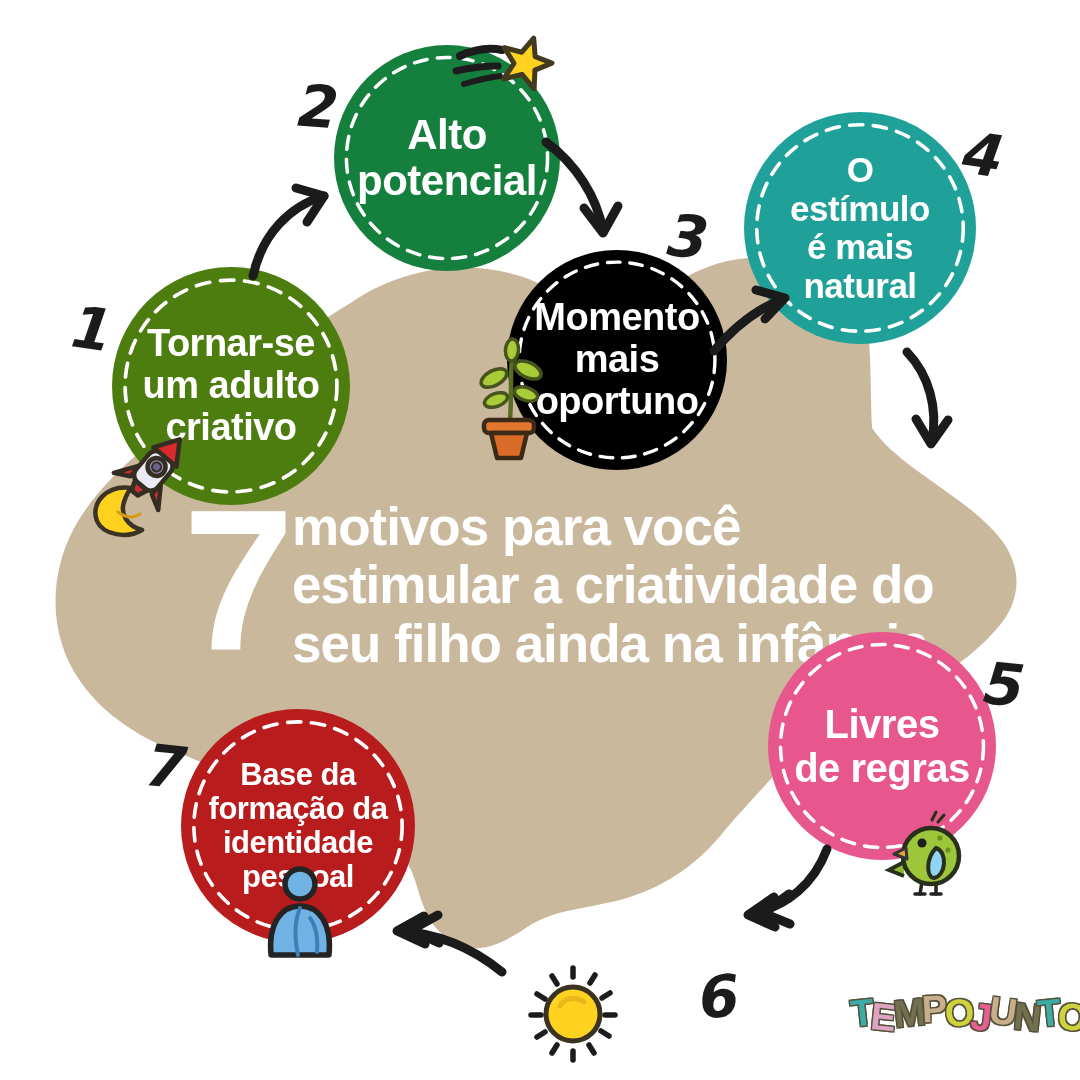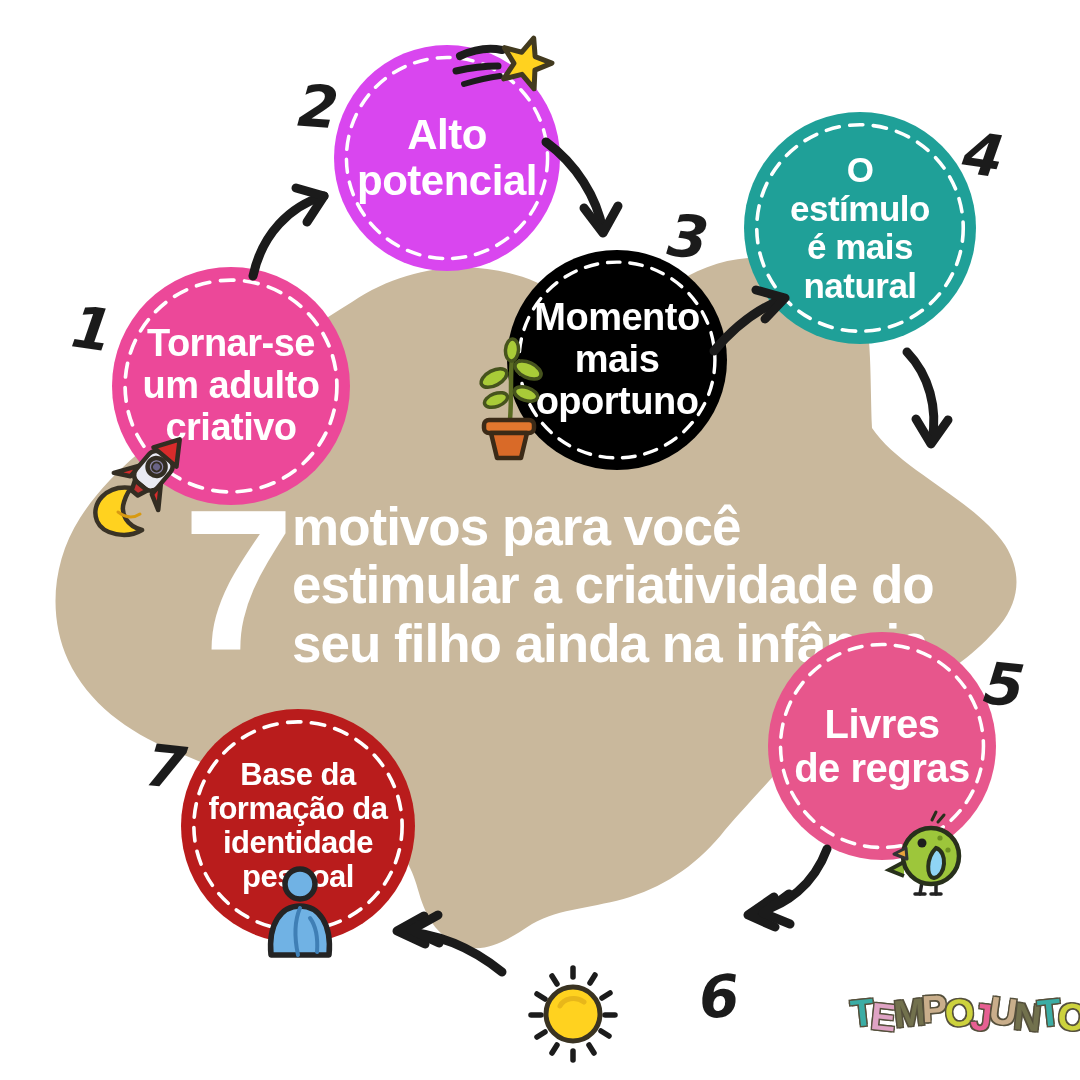--- a/index.html
+++ b/index.html
@@ -93,29 +93,29 @@
       C 48 616 52 562 80 518
       C 108 474 154 438 200 408
       C 248 376 302 332 352 302 Z"></path>
   </svg>
 
   <div class="big7 z2">7</div>
   <div class="title-lines z2">motivos para você
 estimular a criatividade do
 seu filho ainda na infância</div>
 
-  <div class="circle c1 z3" style="background: #ec4899;">
+  <div class="circle c1 z3" style="background: #4d7c0f;">
     <svg class="ring" viewBox="0 0 200 200">
         <circle cx="100" cy="100" r="89"></circle>
       </svg>
     <div class="label">Tornar-se
 um adulto
 criativo</div>
   </div>
-  <div class="circle c2 z3" style="background: #d946ef;">
+  <div class="circle c2 z3" style="background: #15803d;">
     <svg class="ring" viewBox="0 0 200 200">
         <circle cx="100" cy="100" r="89"></circle>
       </svg>
     <div class="label">Alto
 potencial</div>
   </div>
   <div class="circle c3 z3" style="background: #000000;">
     <svg class="ring" viewBox="0 0 200 200">
         <circle cx="100" cy="100" r="89"></circle>
       </svg>

